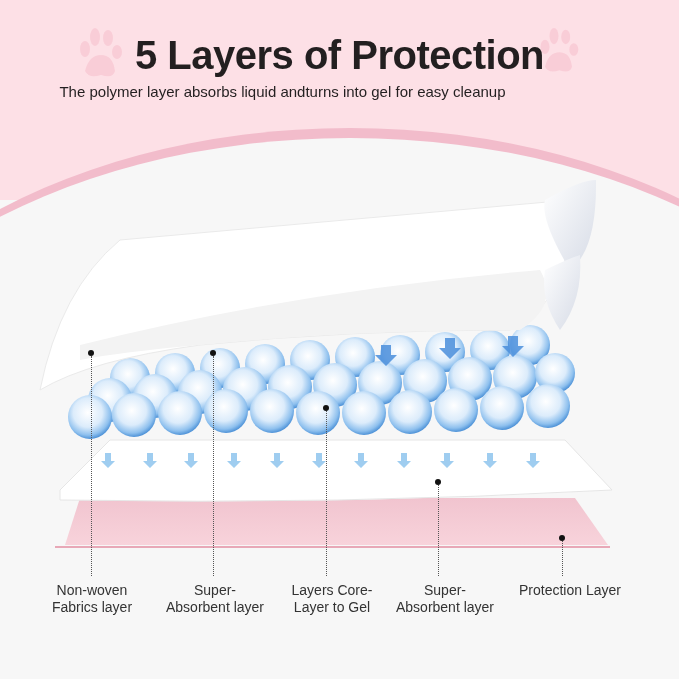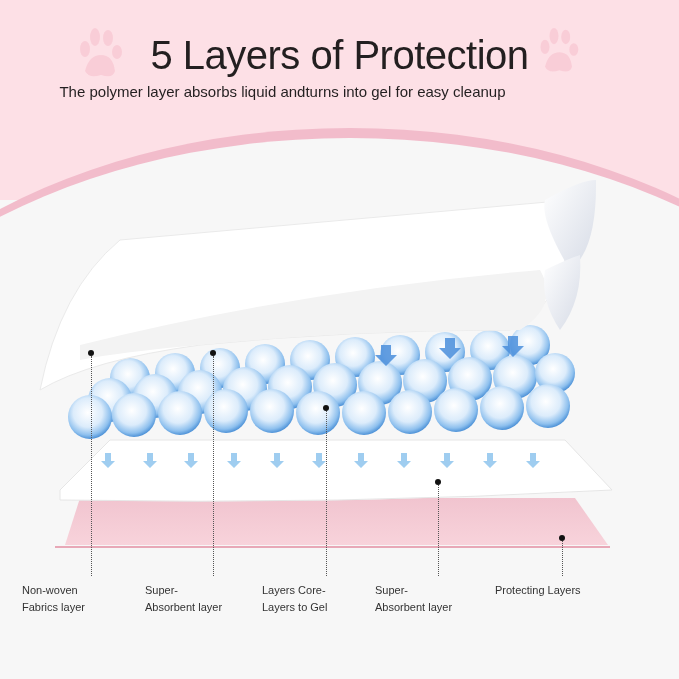--- a/index.html
+++ b/index.html
@@ -1,23 +1,23 @@
 <!DOCTYPE html>
 <html><head>
 <meta charset="utf-8">
 <style>
   html, body { margin:0; padding:0; }
   body { width:679px; height:679px; overflow:hidden; background:#f7f7f7; font-family:"Liberation Sans", sans-serif; position:relative; }
   .header-bg { position:absolute; left:0; top:0; width:679px; height:200px; background:#fde0e6; }
   .arc { position:absolute; left:-200px; top:128px; width:1100px; height:700px; border-radius:50%; background:#f7f7f7; border-top:10px solid #f2bccb; }
-  .title { position:absolute; left:0; width:679px; top:33px; text-align:center; font-size:40px; font-weight:normal; color:#231f20; letter-spacing:-0.5px; }
+  .title { position:absolute; left:0; width:679px; top:33px; text-align:center; font-size:40px; font-weight:bold; color:#231f20; letter-spacing:-0.5px; }
   .subtitle { position:absolute; left:0; width:565px; top:83px; text-align:center; font-size:15px; color:#231f20; }
   .paw { position:absolute; }
   .scene { position:absolute; left:0; top:0; width:679px; height:679px; }
-  .label { position:absolute; top:582px; width:140px; font-size:11px; line-height:17px; color:#333; }
+  .label { position:absolute; top:582px; width:140px; text-align:center; font-size:14px; line-height:17px; color:#333; }
   .leader { position:absolute; width:0; border-left:1px dotted #555; }
   .dot { position:absolute; width:6px; height:6px; border-radius:50%; background:#111; }
 </style>
 </head>
 <body>
 
 <div class="header-bg"></div>
 <div class="arc"></div>
 
 <svg class="paw" style="left:75px;top:25px" width="50" height="55" viewBox="0 0 50 55">
@@ -144,21 +144,21 @@
 <div class="label" style="left:22px">
   <div>Non-woven</div>
   <div>Fabrics layer</div>
 </div>
 <div class="label" style="left:145px">
   <div>Super-</div>
   <div>Absorbent layer</div>
 </div>
 <div class="label" style="left:262px">
   <div>Layers Core-</div>
-  <div>Layers to Gel</div>
+  <div>Layer to Gel</div>
 </div>
 <div class="label" style="left:375px">
   <div>Super-</div>
   <div>Absorbent layer</div>
 </div>
 <div class="label" style="left:495px;width:150px">
-  <div>Protecting Layers</div>
+  <div>Protection Layer</div>
 </div>
 
 </body></html>

